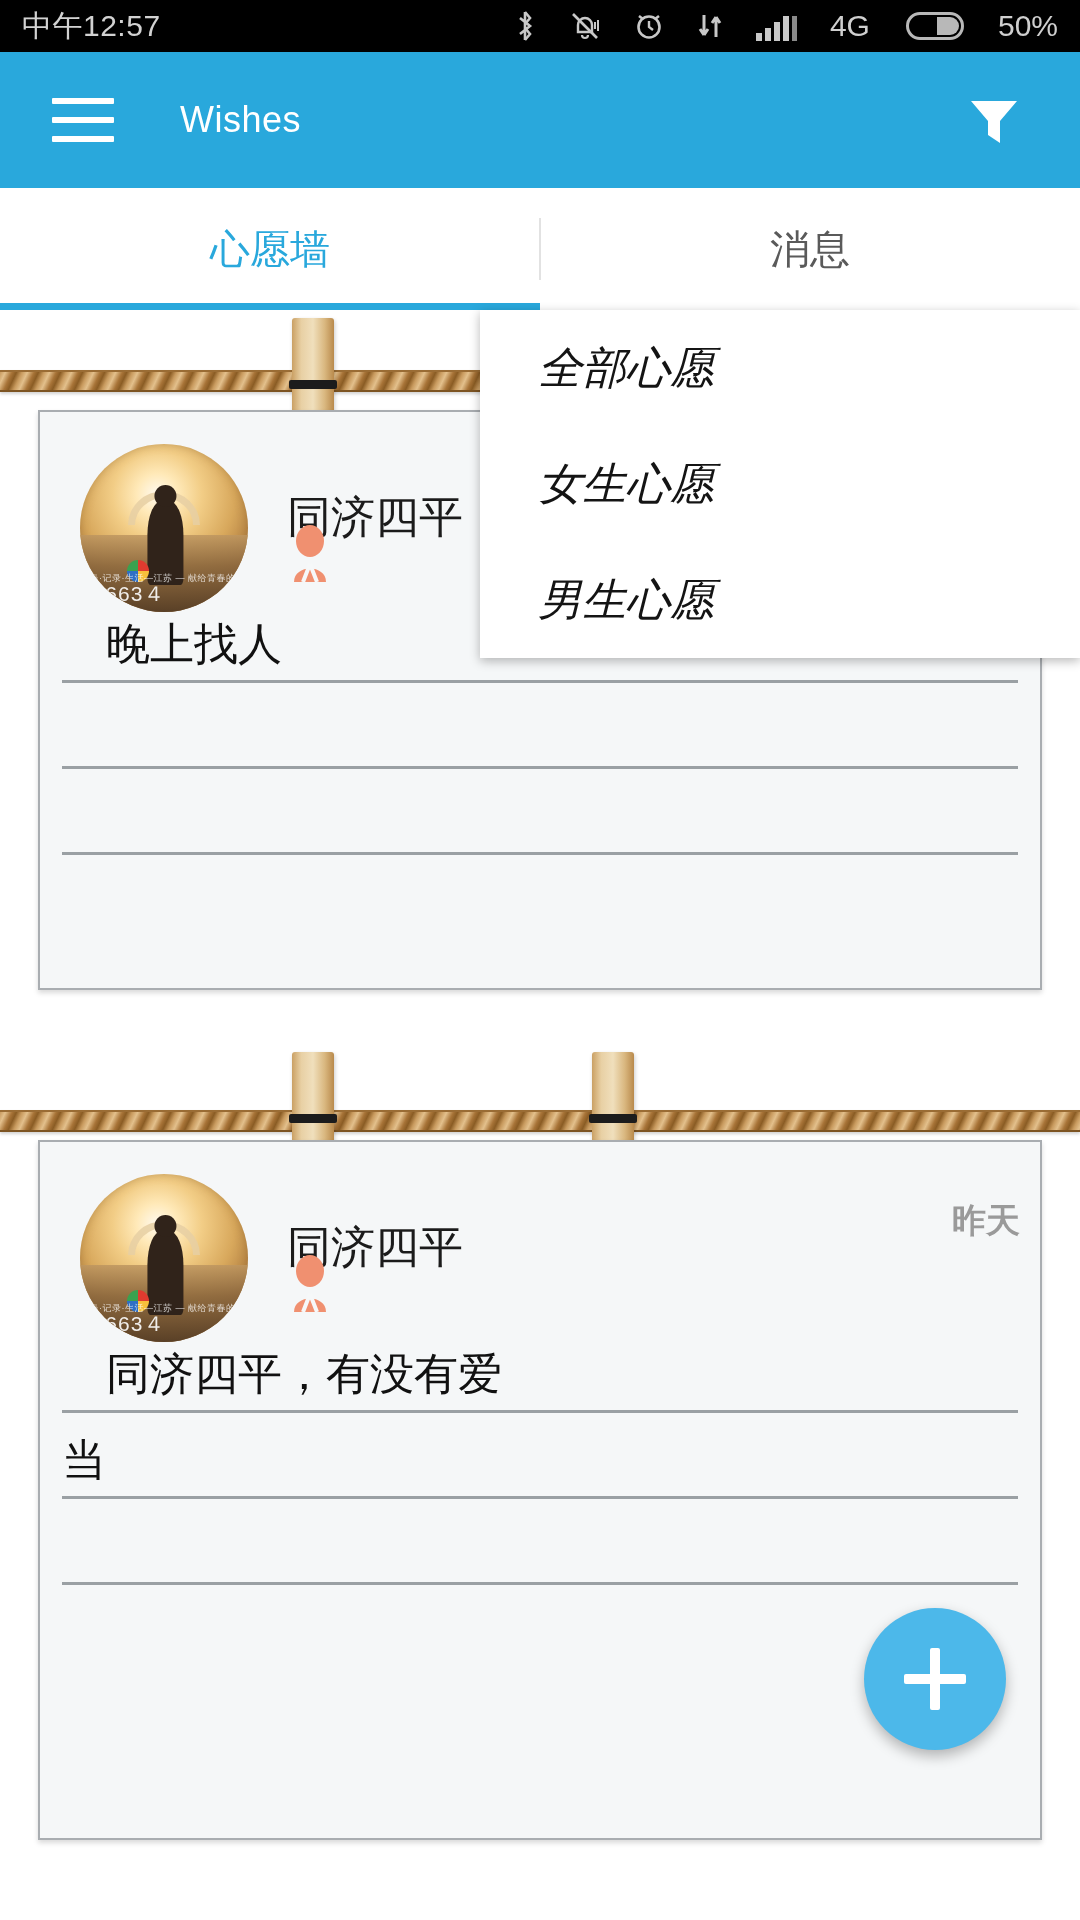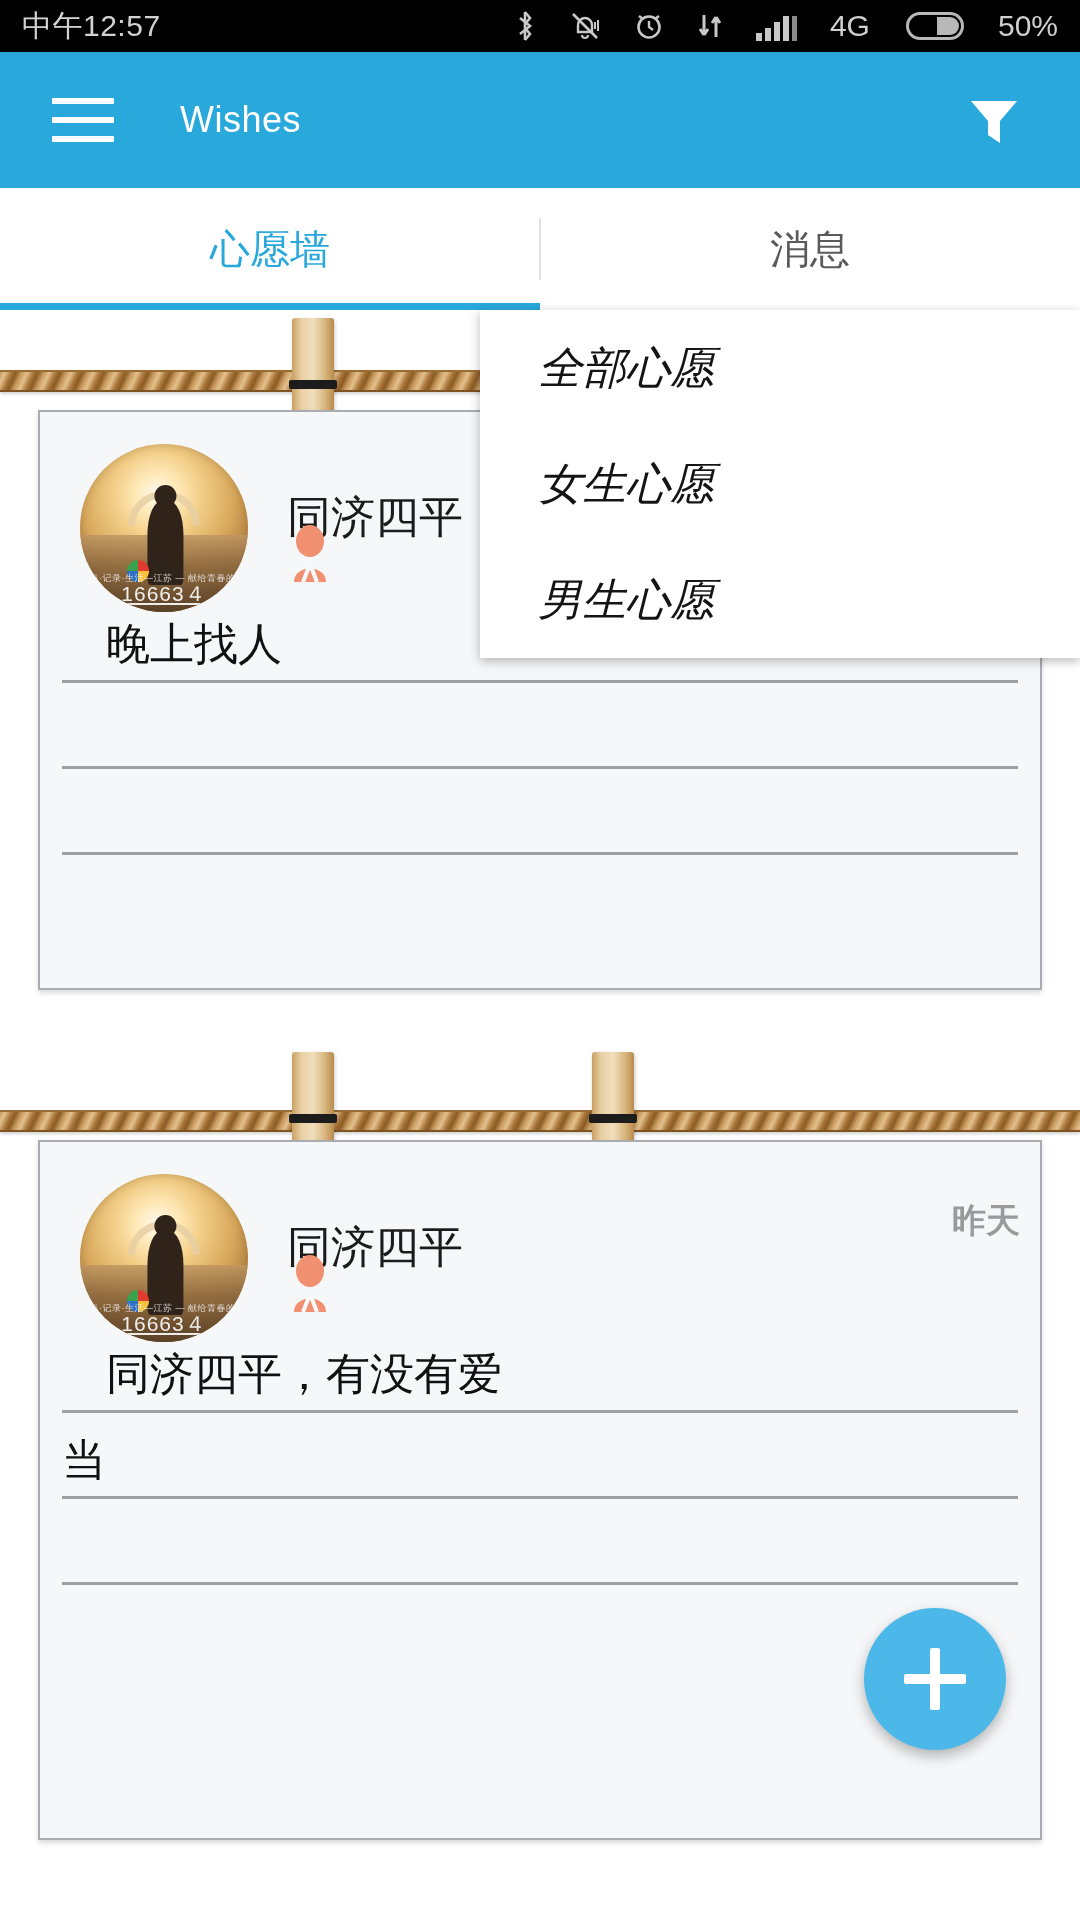--- a/index.html
+++ b/index.html
@@ -140,22 +140,22 @@
     border-bottom:none; border-radius:50% 50% 0 0 / 100% 100% 0 0;
     opacity:.85;
   }
   .avatar .ball{
     position:absolute; left:28%; bottom:18%;
     width:22px; height:22px; border-radius:50%;
     background:conic-gradient(#e03b2f 0 25%, #f7c13c 0 50%, #2f6fc4 0 75%, #3aa14f 0 100%);
   }
   .avatar .watermark{
     position:absolute; left:0; right:0; bottom:4px;
-    text-align:center; font-size:21px; color:rgba(255,255,255,.9);
-    letter-spacing:1px; font-family:"Liberation Sans",sans-serif;text-decoration:underline;
+    font-size:21px; color:rgba(255,255,255,.9);
+    letter-spacing:1px; font-family:"Liberation Sans",sans-serif;
   }
   .avatar .wmline{
     position:absolute; left:0; right:0; bottom:27px;
     text-align:center; font-size:9px; color:rgba(255,255,255,.75);
     letter-spacing:.5px; white-space:nowrap;
   }
 
   .uname{
     position:absolute; left:247px; top:52px;
     font-size:44px; color:#1b1b1b;margin-top:24px;

